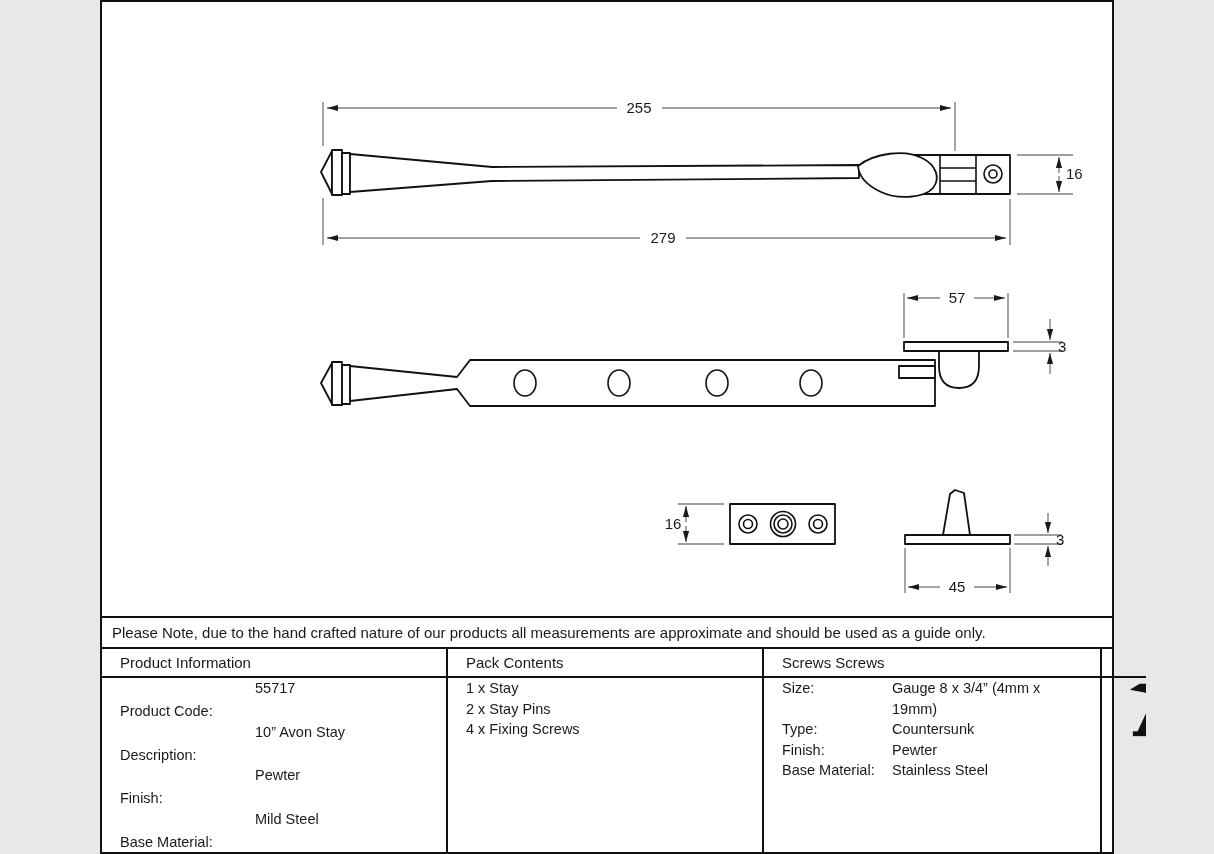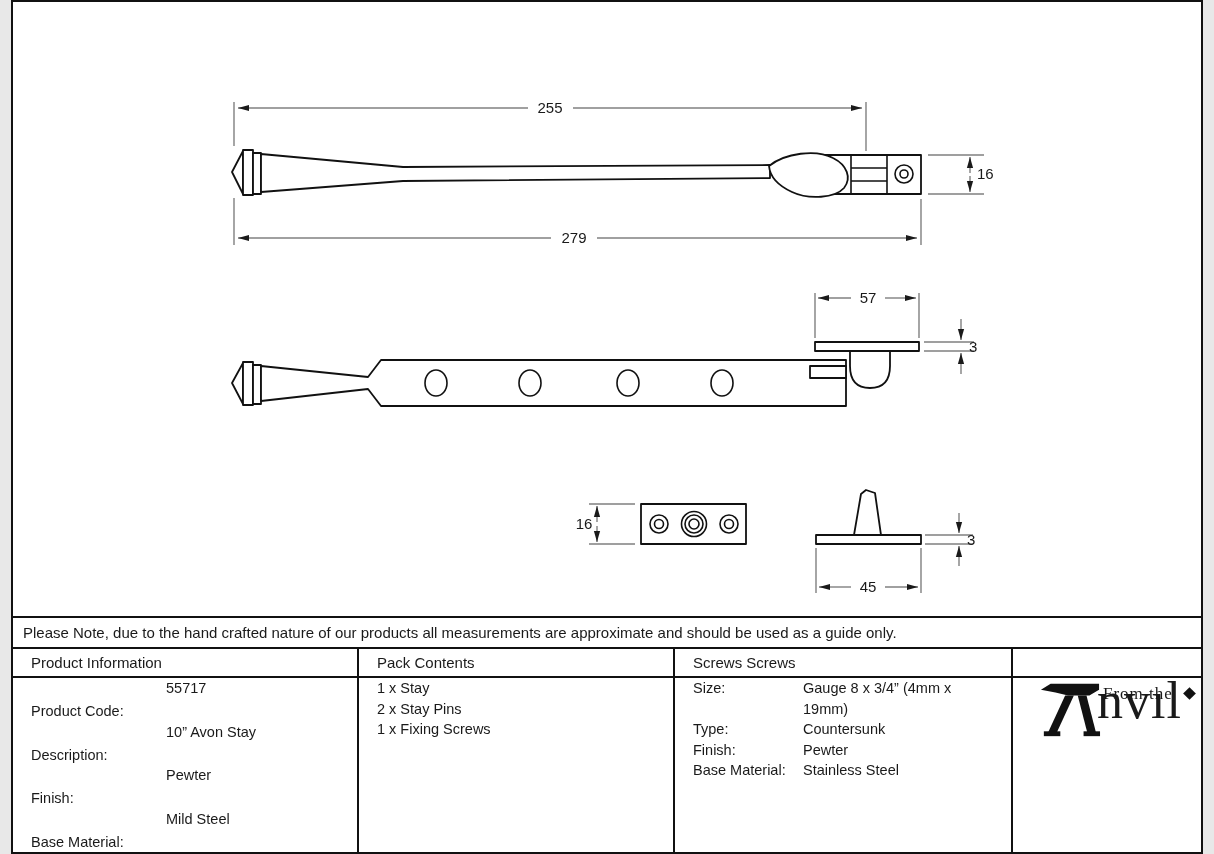--- a/index.html
+++ b/index.html
@@ -1,18 +1,18 @@
 <!DOCTYPE html>
 <html><head>
 <meta charset="utf-8">
 <style>
   html,body{margin:0;padding:0;background:#e8e8e8;}
   *{box-sizing:border-box;}
   .sheet{
-    width:1192px;height:854px;background:#ffffff;border:2px solid #111;
+    width:1014px;height:854px;background:#ffffff;border:2px solid #111;
     font-family:"Liberation Sans","DejaVu Sans",sans-serif;color:#1a1a1a;
     display:flex;flex-direction:column;margin:0 auto;position:relative;
   }
   .drawing-area{height:669px;position:relative;overflow:hidden;}
   .drawing-area svg{display:block;}
 
   .note-bar{
     height:31px;border-top:2px solid #111;display:flex;align-items:center;
     padding:0 10px;font-size:15px;flex:none;
   }
@@ -186,21 +186,21 @@
       </div>
       <div class="kv">
         <span class="k">Base Material:</span>
         <span class="v">Mild Steel</span>
       </div>
     </div>
 
     <div class="cell tb">
       <div>1 x Stay</div>
       <div>2 x Stay Pins</div>
-      <div>1 x Fixing Screws</div>
+      <div>4 x Fixing Screws</div>
     </div>
 
     <div class="cell tb col-screws">
       <div class="kv">
         <span class="k">Size:</span>
         <span class="v">Gauge 8 x 3/4” (4mm x 19mm)</span>
       </div>
       <div class="kv">
         <span class="k">Type:</span>
         <span class="v">Countersunk</span>

